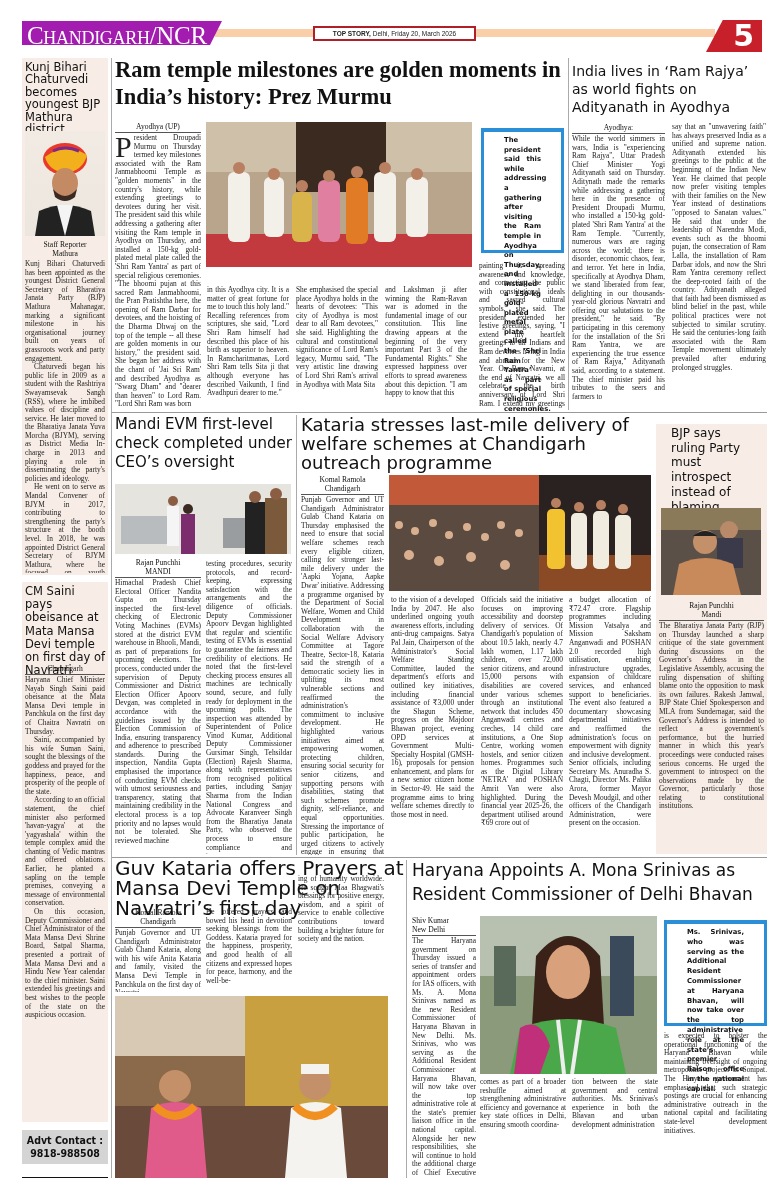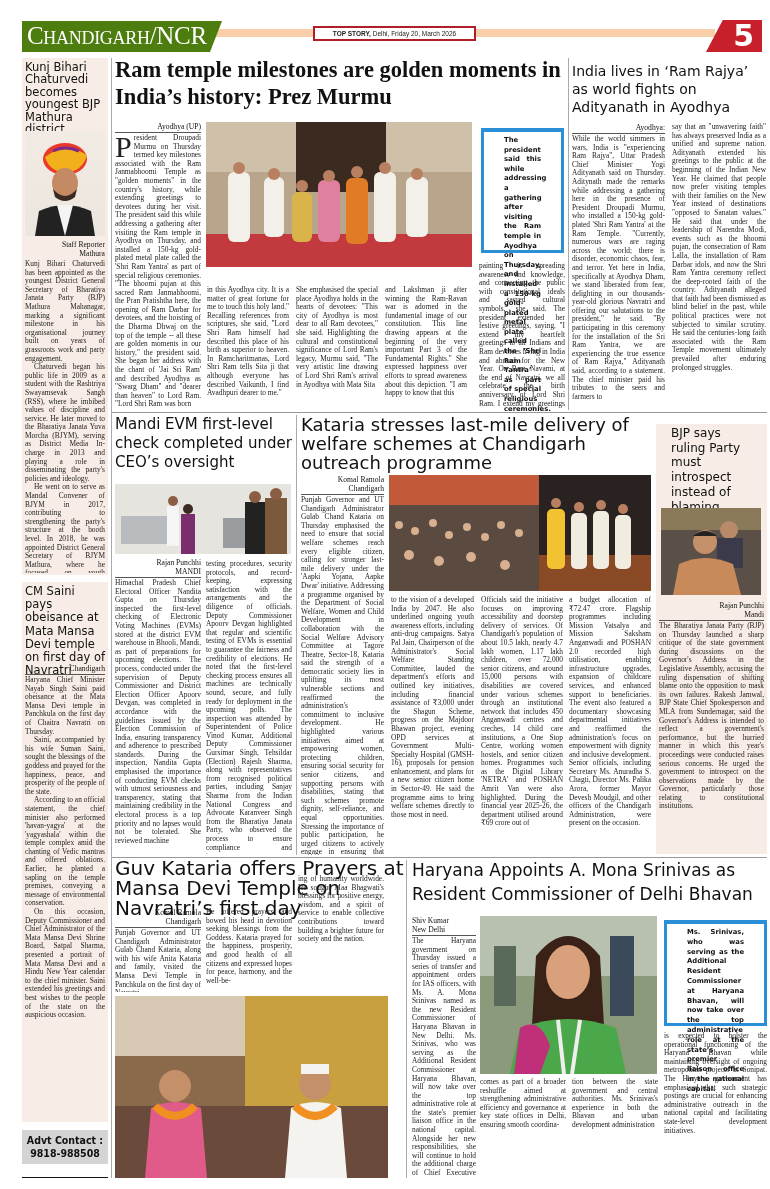--- a/index.html
+++ b/index.html
@@ -1,34 +1,34 @@
 <!DOCTYPE html>
 <html><head>
 <meta charset="utf-8">
 <style>
   *{box-sizing:border-box;margin:0;padding:0}
   html,body{width:770px;height:1189px;background:#fff;overflow:hidden}
   body{position:relative;font-family:"Liberation Serif","DejaVu Serif",serif;color:#111}
   .abs{position:absolute}
   
-  .mast{position:absolute;left:22px;top:21px;width:200px;height:31px;background:#4d7c0f;clip-path:polygon(0 0,100% 0,94% 100%,0 100%)}
+  .mast{position:absolute;left:22px;top:21px;width:200px;height:24px;background:#a21caf;clip-path:polygon(0 0,100% 0,94% 100%,0 100%)}
   .mast span{position:absolute;left:5px;top:1px;color:#fff;font-size:25px;font-family:"Liberation Serif",serif;font-variant:small-caps;letter-spacing:-0.3px}
   .band{position:absolute;left:215px;top:29px;width:500px;height:8px;background:#f8cfa8}
   .topstory{position:absolute;left:313px;top:26px;width:163px;height:15px;background:#fff;border:2px solid #b01e27;font-family:"Liberation Sans",sans-serif;font-size:6.5px;text-align:center;line-height:11px;color:#222}
   .topstory b{font-weight:bold}
   .pageno{position:absolute;left:706px;top:20px;width:56px;height:32px;background:#c8202a;clip-path:polygon(30% 0,100% 0,100% 100%,0 100%)}
   .pageno span{position:absolute;right:8px;top:-2px;color:#fff;font-family:"DejaVu Sans",sans-serif;font-weight:bold;font-size:30px}
   
   .sidebox{background:#f7ede6}
   .sans-head{font-family:"DejaVu Sans","Liberation Sans",sans-serif;color:#111}
   .serif-head{font-family:"Liberation Serif",serif;font-weight:bold;color:#111}
   .body{font-size:7.4px;line-height:8.6px;text-align:justify;hyphens:auto;color:#222}
   .body p{text-indent:9px}
   .body p.first{text-indent:0}
-  .byline{font-size:7.6px;text-align:right;line-height:9px;border-bottom:1px solid #555;padding-bottom:1px;margin-bottom:1px}
+  .byline{font-size:7.6px;text-align:center;line-height:9px;border-bottom:1px solid #555;padding-bottom:1px;margin-bottom:1px}
   .col{position:absolute;overflow:hidden}
   .vrule{position:absolute;width:1px;background:#aaa}
   .hrule{position:absolute;height:1px;background:#777}
   .photo{position:absolute;overflow:hidden}
   .quote{position:absolute;background:#fff;border:3px solid #2a8fd6;border-top-width:4px;font-family:"DejaVu Sans",sans-serif;font-weight:bold;font-size:7.2px;line-height:10.5px;padding:4px 20px;color:#111;text-align:justify}
   .advt{position:absolute;left:22px;top:1130px;width:86px;height:34px;background:#d4d4d4;text-align:center;font-family:"DejaVu Sans Condensed","DejaVu Sans",sans-serif;font-weight:bold;font-size:10.5px;line-height:13px;padding-top:4px;color:#111}
   .dropcap{float:left;font-size:30px;line-height:24px;margin-right:2px;margin-top:1px}
 </style>
 </head>
 <body>

